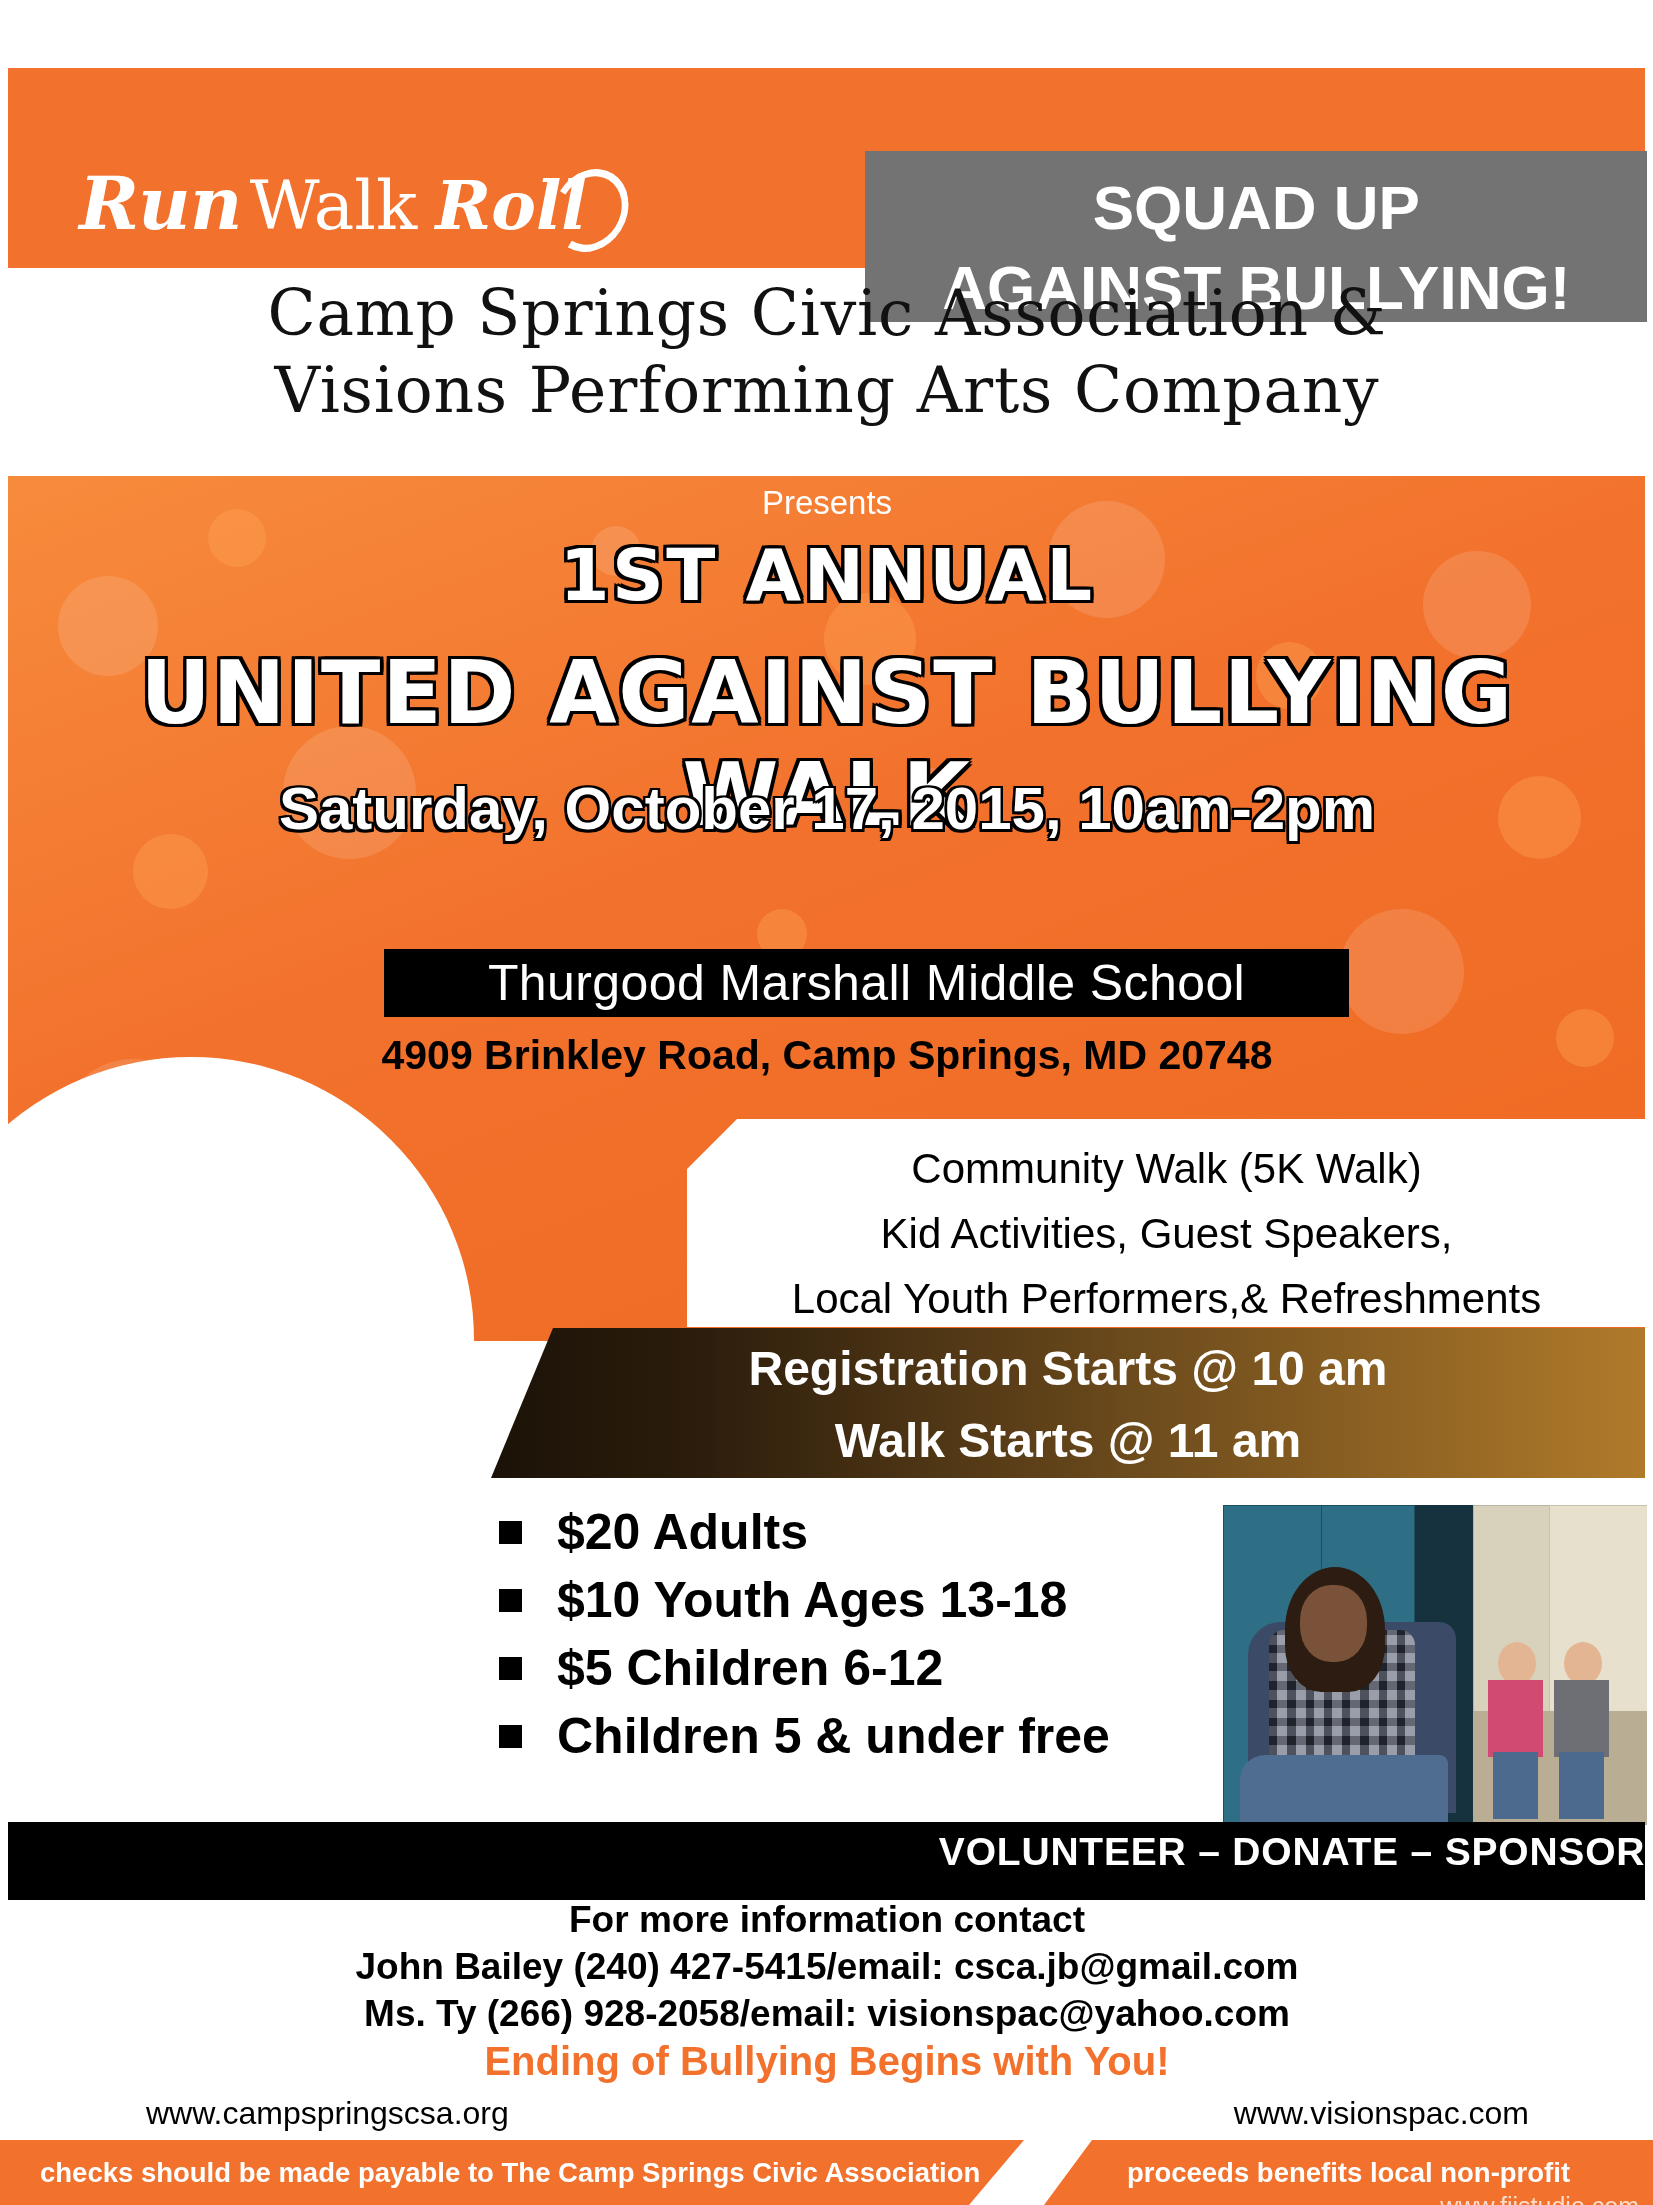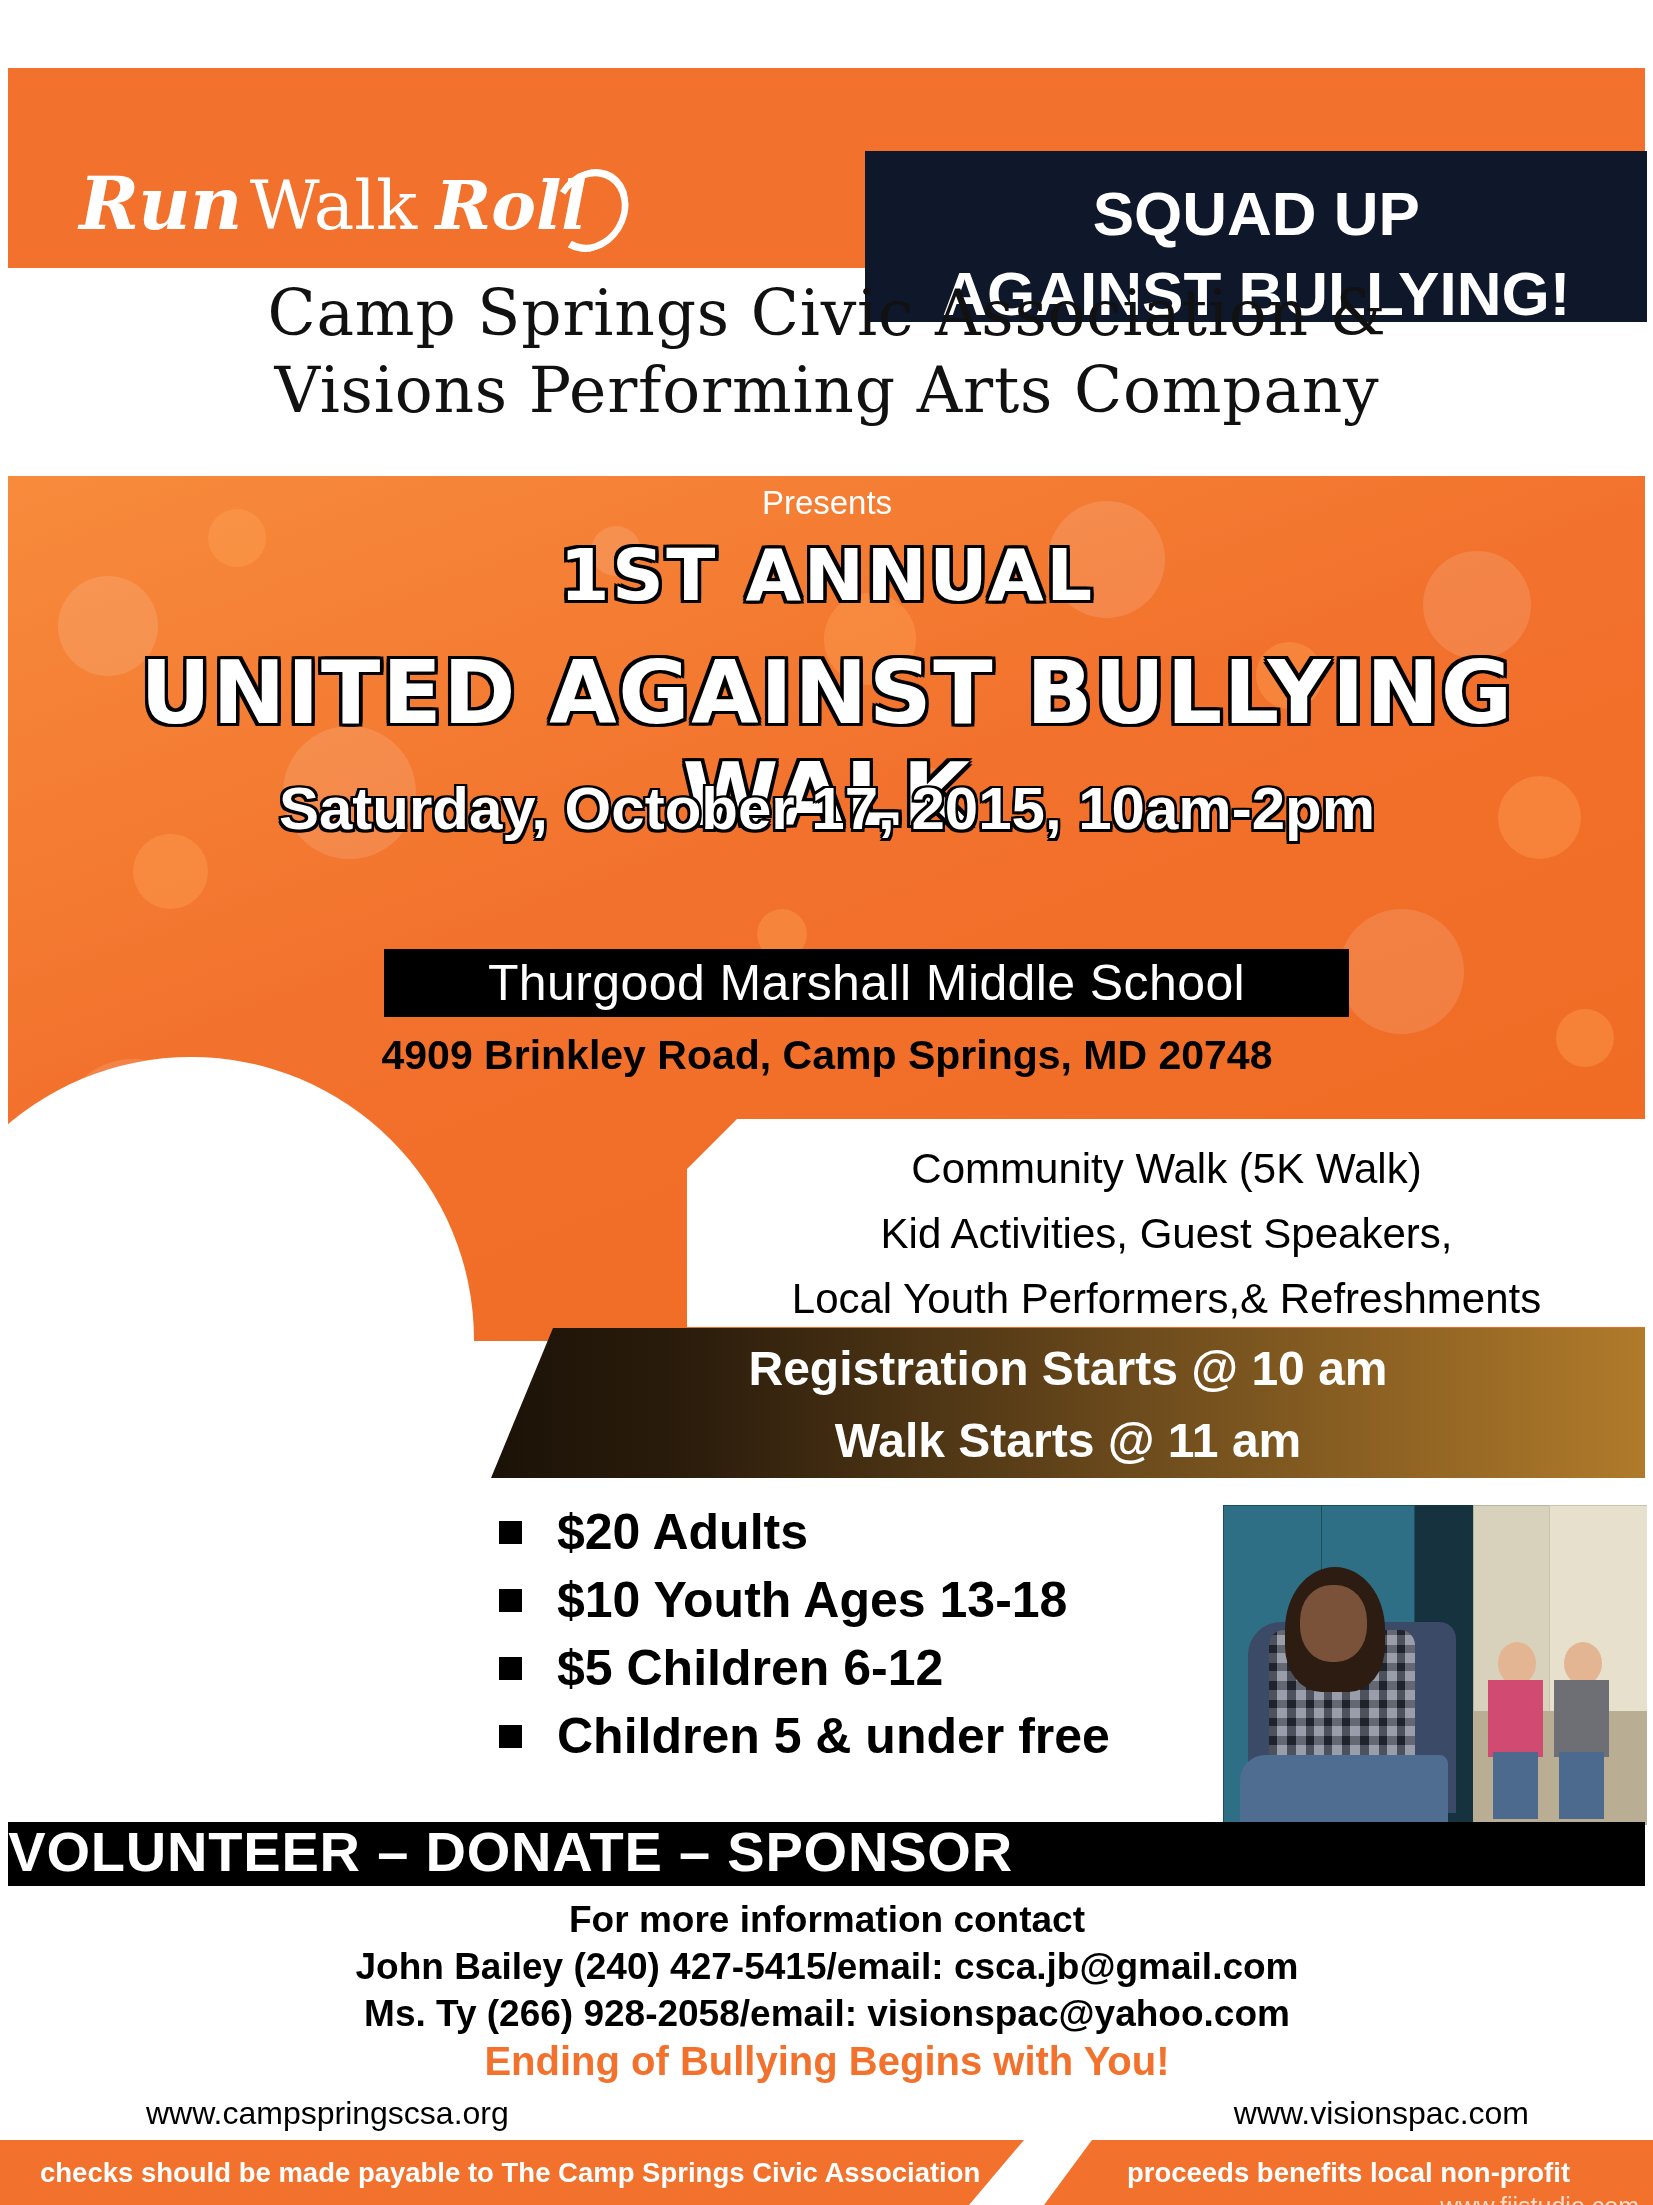--- a/index.html
+++ b/index.html
@@ -82,28 +82,28 @@
     background: #ffffff;
     transform: rotate(-6deg);
     border-radius: 4.2px;
   }
 
   .squad-box {
     position: absolute;
     left: 857px; top: 83px;
     width: 782px;
     height: 171px;
-    background: #0f172a;
+    background: #737373;
     color: #ffffff;
     text-align: center;
     font-family: "Liberation Sans", sans-serif;
     font-weight: bold;
     font-size: 62px;
     line-height: 80px;
-    padding-top: 23px;
+    padding-top: 17px;
     box-sizing: border-box;
   }
 
   
   .org-title {
     position: absolute;
     left: 0; top: 275px;
     width: 1654px;
     text-align: center;
     font-family: "DejaVu Serif", serif;
@@ -358,26 +358,26 @@
     left: 10px; top: 110px;
     width: 45px; height: 67px;
     background: #4b6a8e;
   }
 
   
   .volunteer-bar {
     position: absolute;
     left: 8.3px; top: 1822px;
     width: 1637px;
-    height: 64px;
+    height: 78px;
     background: #000000;
     color: #ffffff;
-    font-size: 56px;
-    font-weight: bold;
-    text-align: left;
+    font-size: 39px;
+    font-weight: bold;
+    text-align: right;
     line-height: 60px;
     letter-spacing: 0.8px;
   }
 
   
   .contact {
     position: absolute;
     left: 0; top: 1896px;
     width: 1654px;
     text-align: center;

